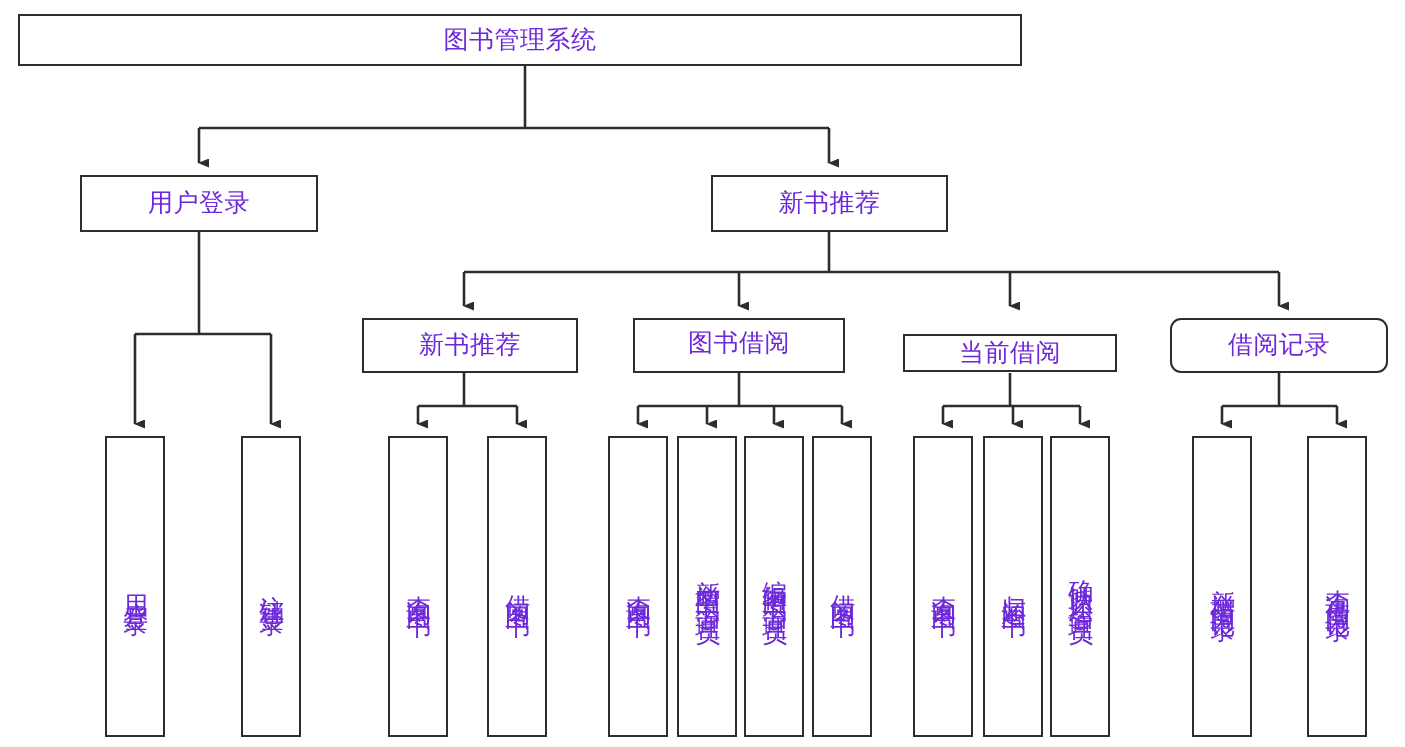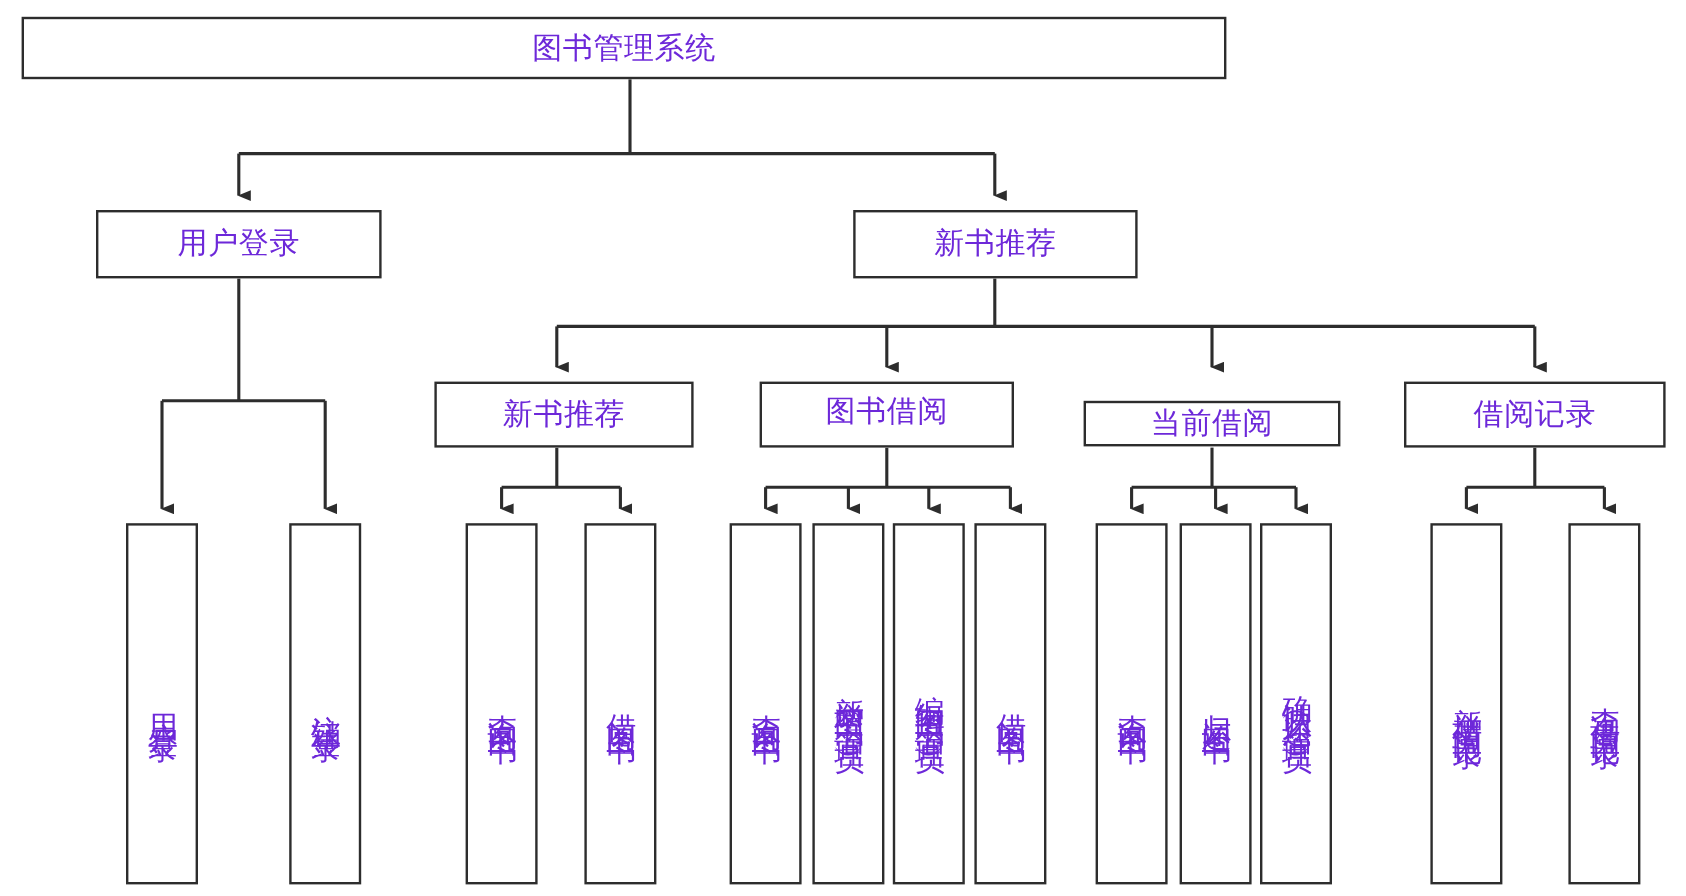--- a/index.html
+++ b/index.html
@@ -134,21 +134,21 @@
       </div>
       <div class="node horizontal" style="left: 362px; top: 318px; width: 216px; height: 55px;">
         <span class="node-label">新书推荐</span>
       </div>
       <div class="node horizontal" style="left: 633px; top: 318px; width: 212px; height: 55px; font-family: Liberation Mono, monospace;">
         <span class="node-label">图书借阅</span>
       </div>
       <div class="node horizontal" style="left: 903px; top: 318px; width: 214px; height: 38px; margin-top: 16px;">
         <span class="node-label">当前借阅</span>
       </div>
-      <div class="node horizontal" style="left: 1170px; top: 318px; width: 218px; height: 55px;">
+      <div class="node horizontal" style="left: 1170px; top: 318px; width: 218px; height: 55px; border-radius: 11px;">
         <span class="node-label">借阅记录</span>
       </div>
       <div class="node vertical" style="left: 105px; top: 436px; width: 60px; height: 301px;">
         <span class="node-label">用户登录</span>
       </div>
       <div class="node vertical" style="left: 241px; top: 436px; width: 60px; height: 301px;">
         <span class="node-label">注销登录</span>
       </div>
       <div class="node vertical" style="left: 388px; top: 436px; width: 60px; height: 301px;">
         <span class="node-label">查询图书</span>

